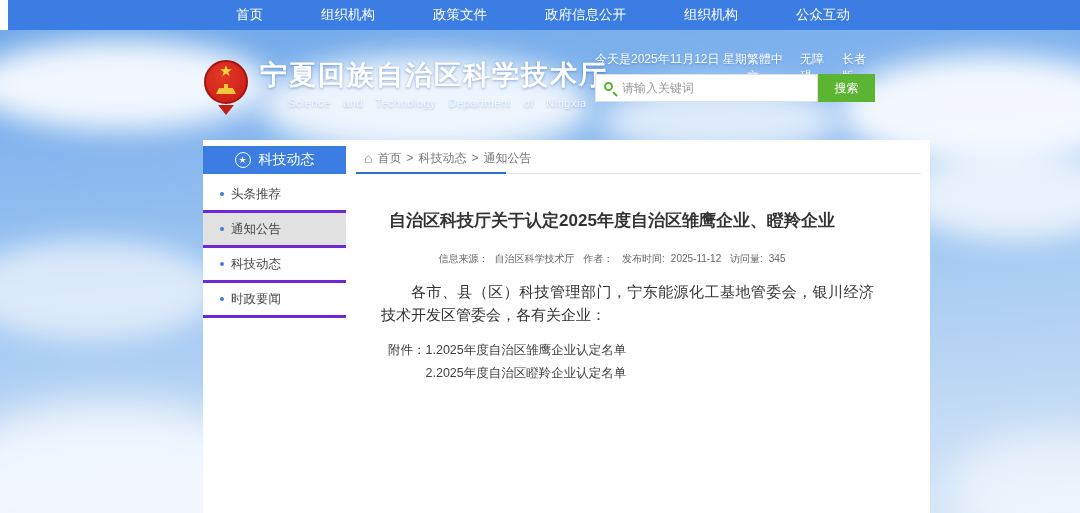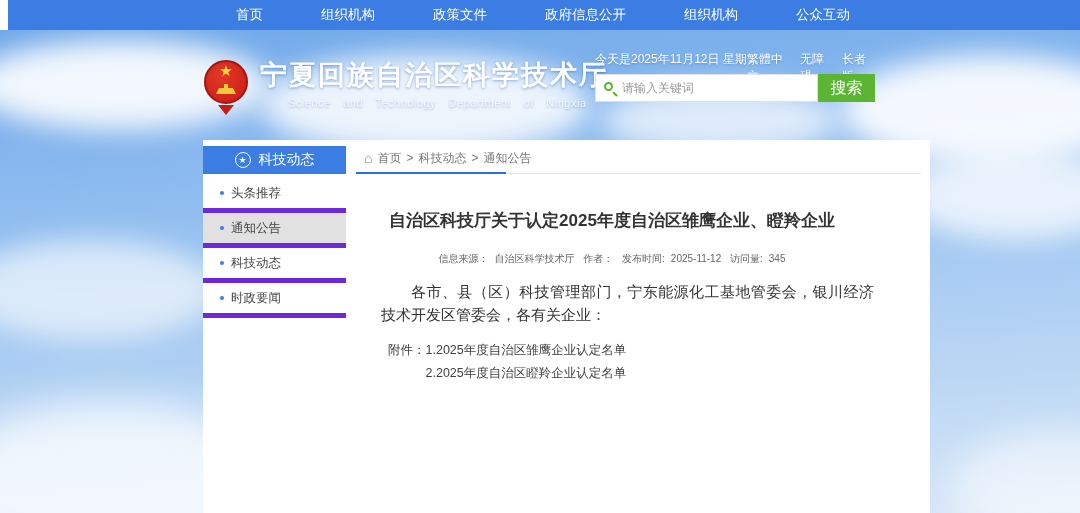--- a/index.html
+++ b/index.html
@@ -50,35 +50,35 @@
   .quick-links span { cursor:pointer; }
   .searchbar { position:absolute; left:595px; top:74px; width:280px; height:28px; display:flex; }
   .search-box { position:relative; width:223px; height:28px; background:#fff; border:1px solid #e2e2e2; }
   .mag { position:absolute; left:8px; top:7px; width:14px; height:14px; }
   .mag .lens { position:absolute; left:0; top:0; width:9px; height:9px; border:2px solid #56b42e; border-radius:50%; }
   .mag .handle { position:absolute; left:9px; top:9px; width:6px; height:2px; background:#56b42e;
     transform:rotate(45deg); transform-origin:left center; border-radius:1px; }
   .search-box input { position:absolute; left:26px; top:0; width:190px; height:26px; border:none; outline:none;
     font-size:12px; color:#333; font-family:inherit; }
   .search-box input::placeholder { color:#9a9a9a; }
-  .search-btn { width:57px; height:28px; background:#5cb433; color:#fff; border:none; font-size:16px;
+  .search-btn { width:57px; height:28px; background:#5cb433; color:#fff; border:none; font-size:12px;
     cursor:pointer; font-family:inherit; }
 
   
   .panel { position:absolute; left:203px; top:140px; width:727px; height:373px; background:#fff; }
 
   
   .sidebar { position:absolute; left:0; top:6px; width:143px; }
   .sb-head { height:28px; background:#3b7de2; color:#fff; font-size:14px; display:flex;
     align-items:center; justify-content:center; gap:8px; }
   .sb-head .ic { width:16px; height:16px; border:1px solid #fff; border-radius:50%;
     font-size:9px; line-height:14px; text-align:center; color:#fff; }
   .sb-list { margin-top:4px; }
   .sb-item { height:35px; display:flex; align-items:center; padding-left:17px;
-    border-bottom:5px solid #6d28d9; font-size:12.5px; color:#444; cursor:pointer; }
+    border-bottom:3px solid #6d28d9; font-size:12.5px; color:#444; cursor:pointer; }
   .sb-item .dot { width:4px; height:4px; border-radius:50%; background:#3b7de2; margin-right:7px; }
   .sb-item.active { background:#e1e1e1; }
 
   
   .content { position:absolute; left:153px; top:6px; width:574px; }
   .crumbs { height:24px; display:flex; align-items:center; padding-left:8px; font-size:12px; color:#777; gap:5px; }
   .crumbs .home-ic { font-size:14px; color:#888; line-height:12px; }
   .crumbs a { color:#777; text-decoration:none; cursor:pointer; }
   .divider { position:relative; height:2px; margin-top:2px; }
   .divider .grayline { position:absolute; left:0; top:1px; width:565px; height:1px; background:#e3e3e3; }

